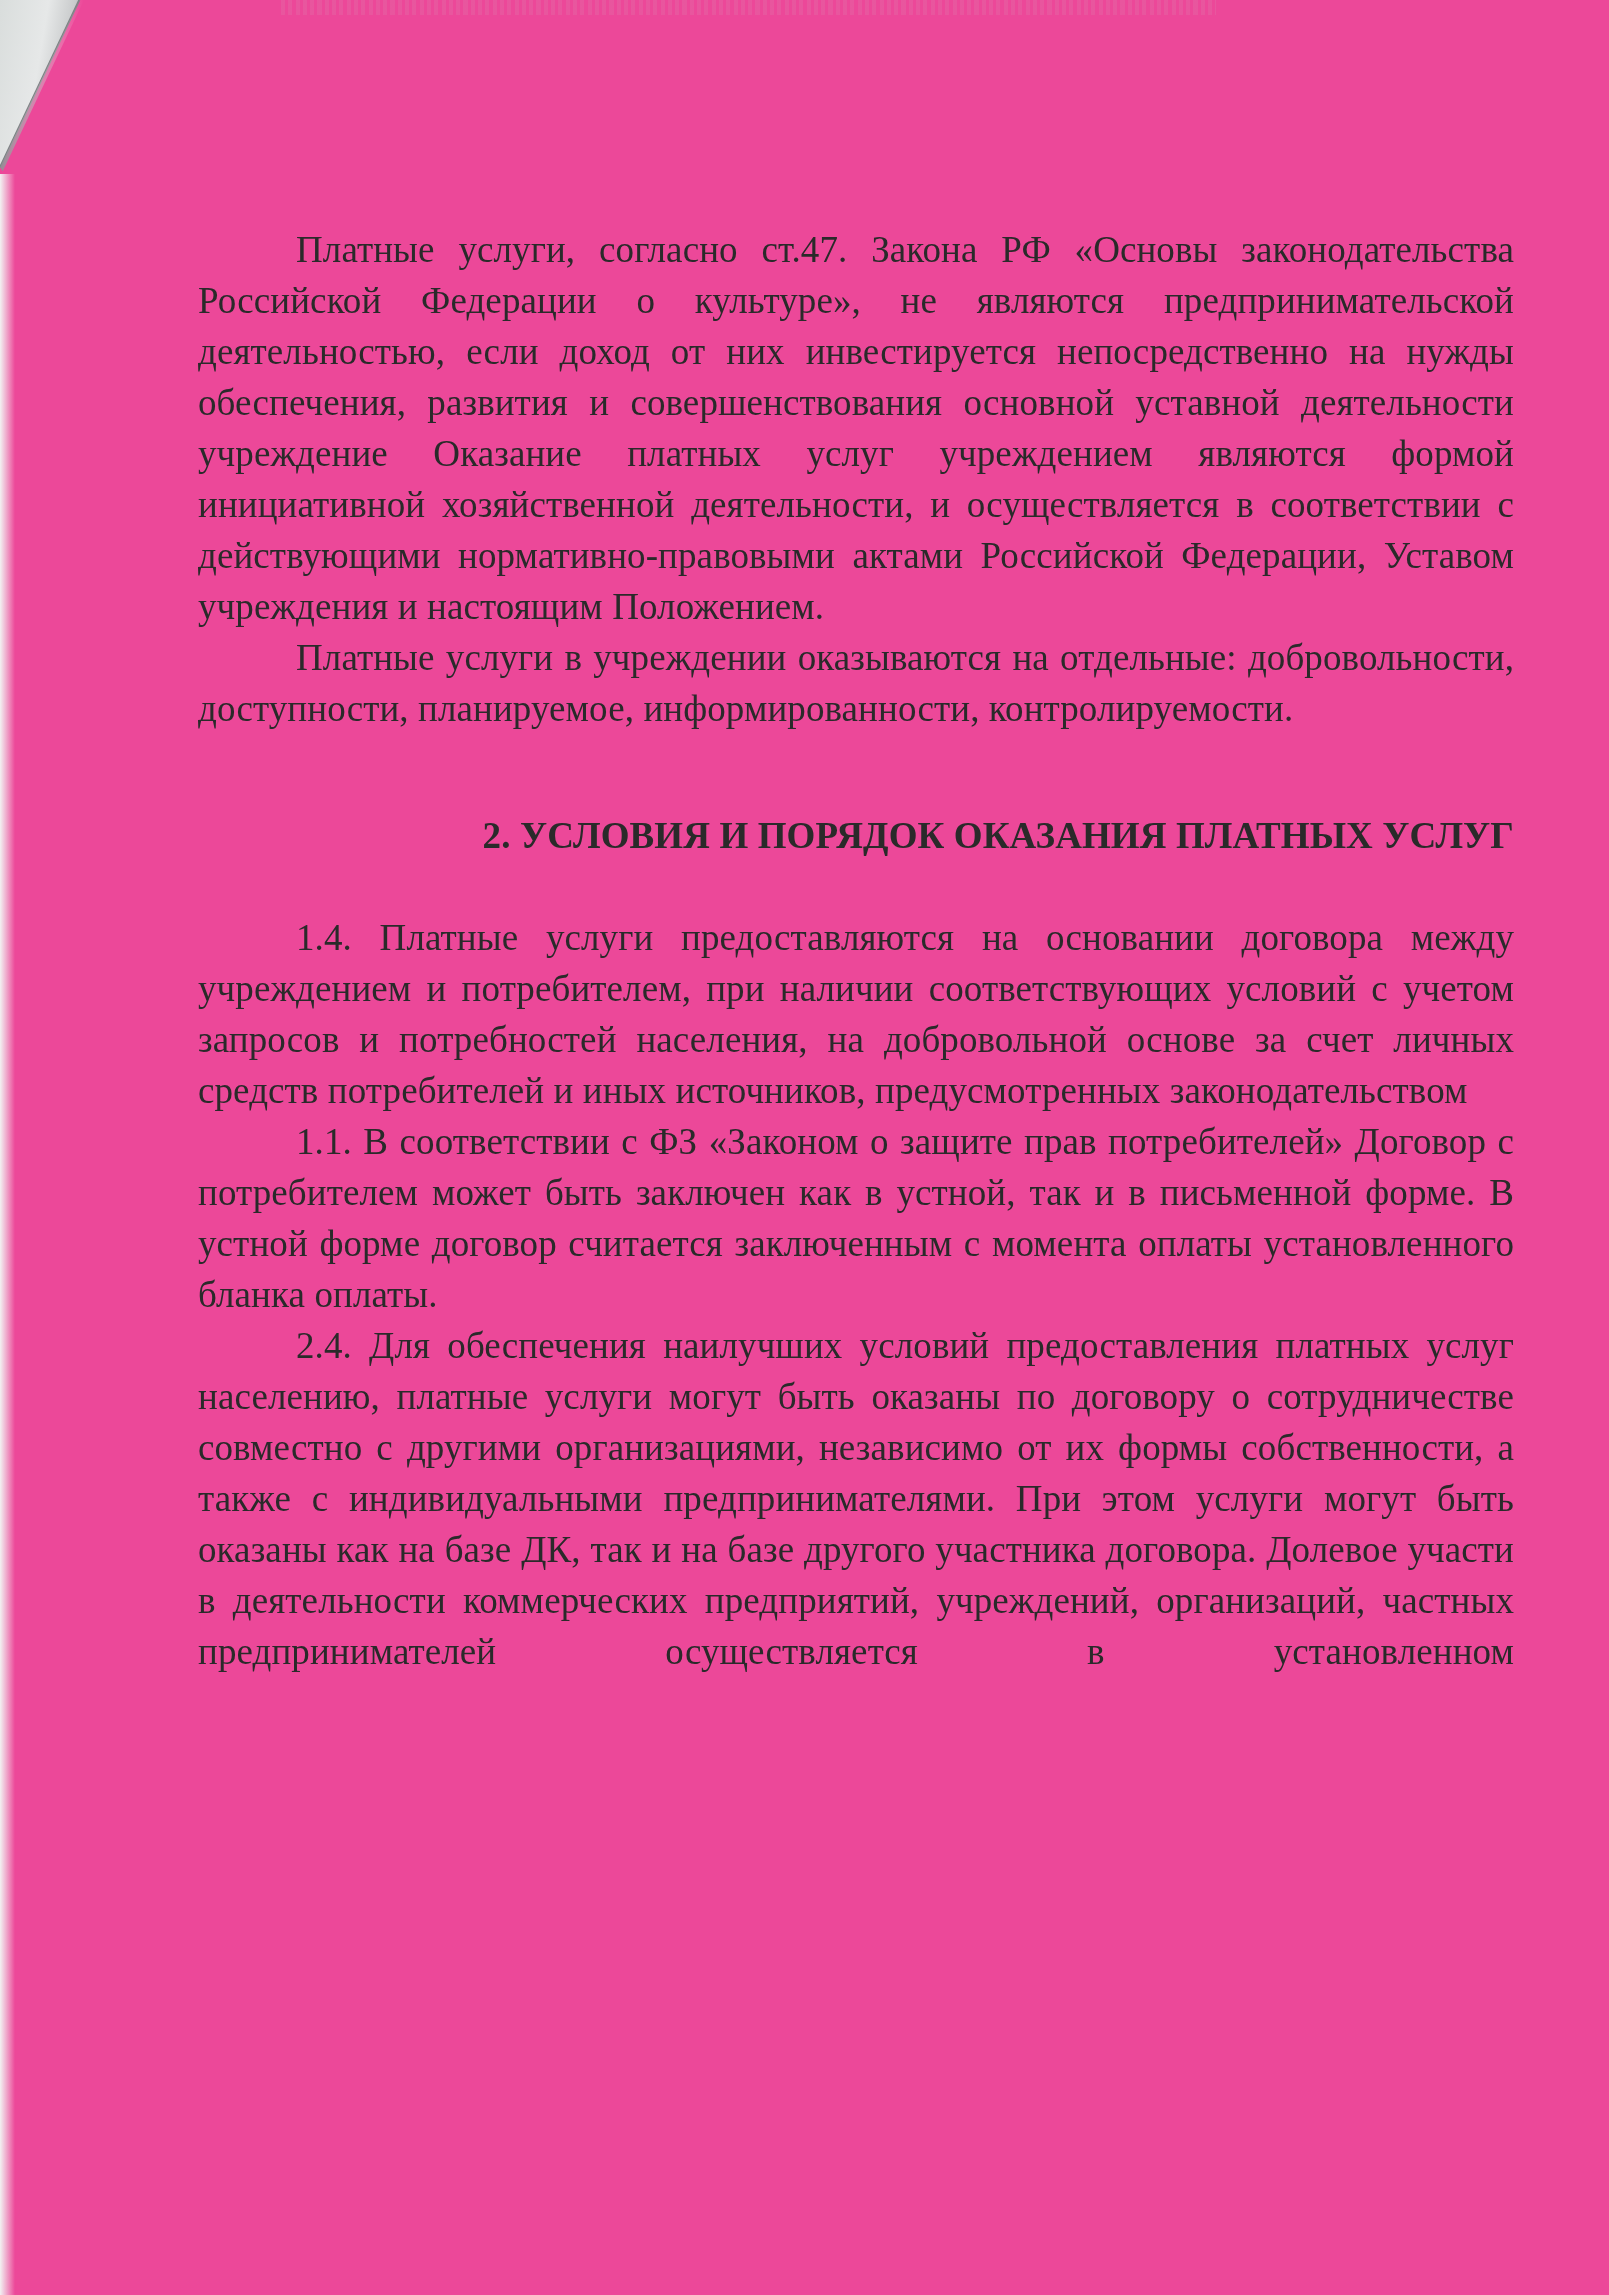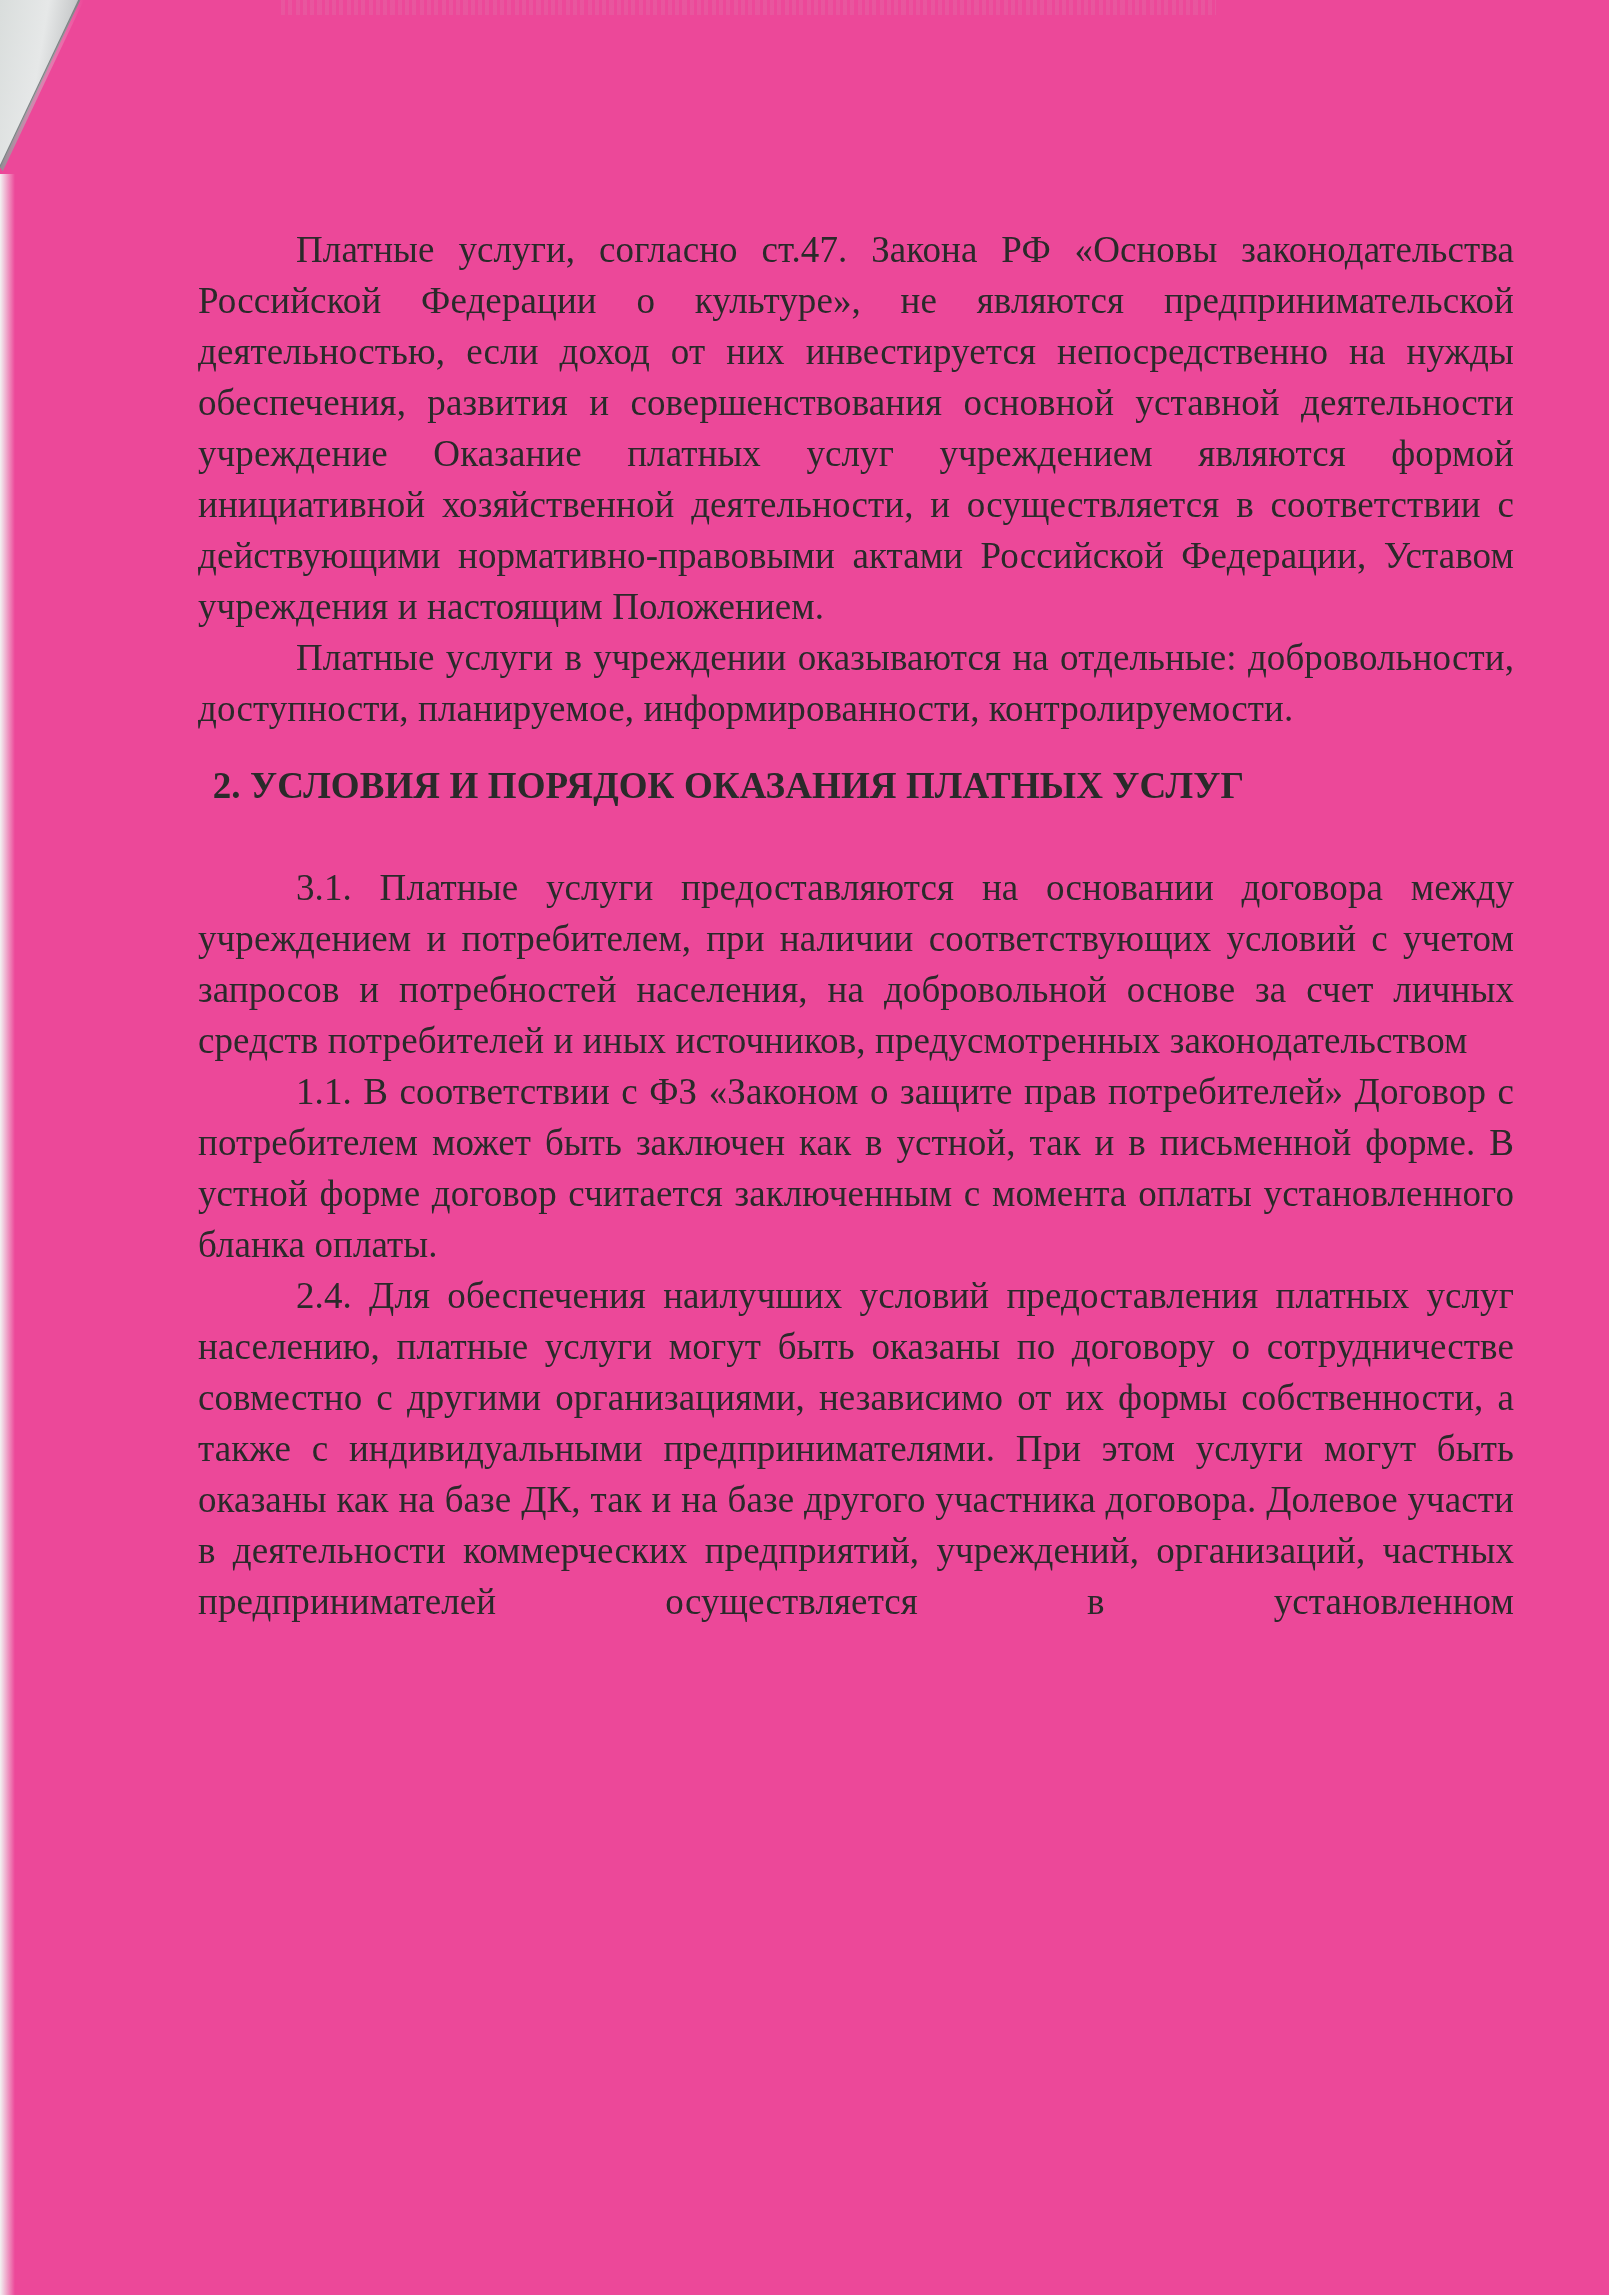--- a/index.html
+++ b/index.html
@@ -57,22 +57,22 @@
   .para {
     margin: 0;
     text-align: justify;
     text-indent: 98px;
     letter-spacing: 0.1px;
   }
   .para.last-justify {
     text-align-last: justify;
   }
   .heading {
-    margin: 26px 0 51px 0;
-    text-align: left;
+    margin: 76px 0 51px 0;
+    text-align: right;
     text-indent: 0;
     font-size: 37px;
     line-height: 51px;
     letter-spacing: 0.1px;
     padding-left: 14.7px;
   }
 </style>
 </head>
 <body>
 
@@ -99,19 +99,19 @@
   <div class="left-edge-shadow"></div>
   <div class="bleed-through"></div>
 
   <div class="body-text">
 
     <p class="para">Платные услуги, согласно ст.47. Закона РФ «Основы законодательства Российской Федерации о культуре», не являются предпринимательской деятельностью, если доход от них инвестируется непосредственно на нужды обеспечения, развития и совершенствования основной уставной деятельности учреждение Оказание платных услуг учреждением являются формой инициативной хозяйственной деятельности, и осуществляется в соответствии с действующими нормативно-правовыми актами Российской Федерации, Уставом учреждения и настоящим Положением.</p>
     <p class="para">Платные услуги в учреждении оказываются на отдельные: добровольности, доступности, планируемое, информированности, контролируемости.</p>
 
     <h2 class="heading">2. УСЛОВИЯ И ПОРЯДОК ОКАЗАНИЯ ПЛАТНЫХ УСЛУГ</h2>
 
-    <p class="para">3.1. Платные услуги предоставляются на основании договора между учреждением и потребителем, при наличии соответствующих условий с учетом запросов и потребностей населения, на добровольной основе за счет личных средств потребителей и иных источников, предусмотренных законодательством</p>
+    <p class="para">1.4. Платные услуги предоставляются на основании договора между учреждением и потребителем, при наличии соответствующих условий с учетом запросов и потребностей населения, на добровольной основе за счет личных средств потребителей и иных источников, предусмотренных законодательством</p>
     <p class="para">1.1. В соответствии с ФЗ «Законом о защите прав потребителей» Договор с потребителем может быть заключен как в устной, так и в письменной форме. В устной форме договор считается заключенным с момента оплаты установленного бланка оплаты.</p>
     <p class="para last-justify">2.4. Для обеспечения наилучших условий предоставления платных услуг населению, платные услуги могут быть оказаны по договору о сотрудничестве совместно с другими организациями, независимо от их формы собственности, а также с индивидуальными предпринимателями. При этом услуги могут быть оказаны как на базе ДК, так и на базе другого участника договора. Долевое участи в деятельности коммерческих предприятий, учреждений, организаций, частных предпринимателей осуществляется в установленном</p>
 
   </div>
 </div>
 
 
 </body></html>

